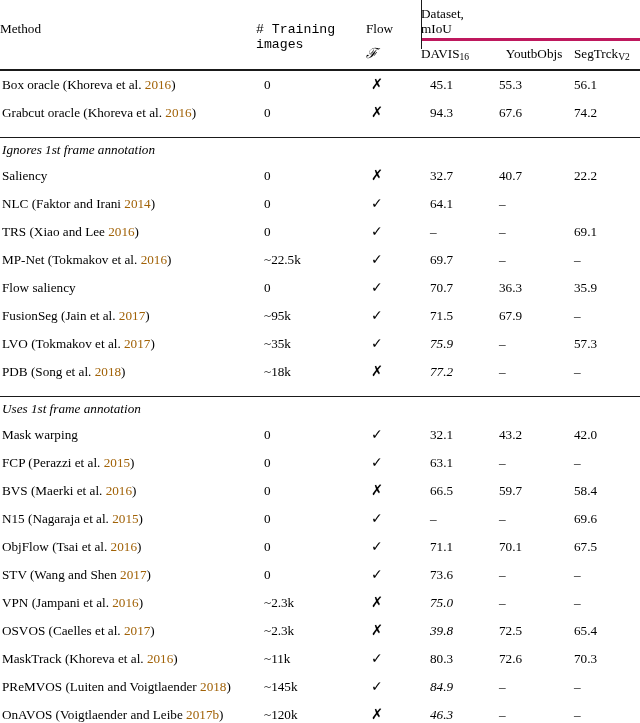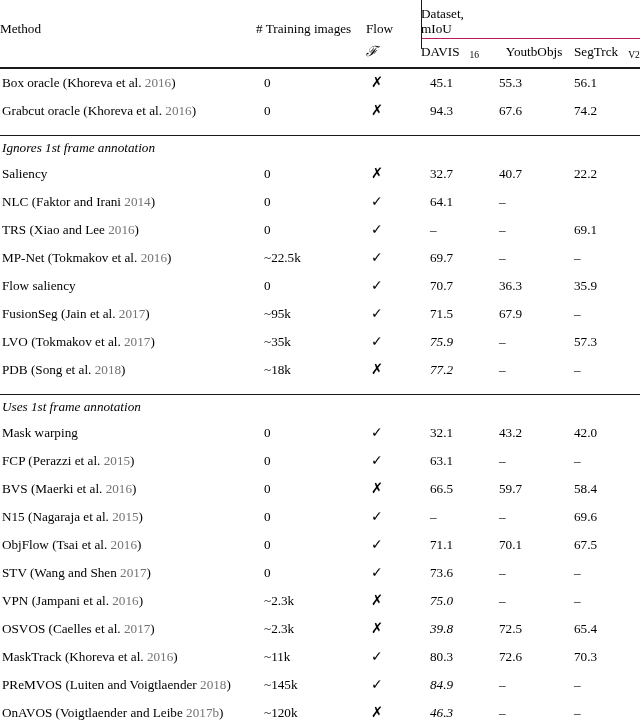--- a/index.html
+++ b/index.html
@@ -42,30 +42,30 @@
     vertical-align: baseline;
     font-weight: normal;
     text-align: left;
   }
 
   
   .hdr-row1 td { height: 26px; padding-top: 7px; }
   .hdr-row2 td { height: 26px; padding-top: 2px; }
 
   .h-method { padding-left: 2px; margin-left: 45px; }
-  .h-train  { padding-left: 8px; }
+  .h-train  { padding-left: 8px; font-family: Liberation Mono, monospace; }
   .h-flow   { padding-left: 4px; }
 
   .group-cell {
     position: relative;
     padding-left: 9px;
   }
   .group-label {
     display: inline-block;
-    border-bottom: 1px solid #be185d;
+    border-bottom: 3px solid #be185d;
     padding-bottom: 2px;
     padding-right: 170px;
     line-height: 1.1;
   }
 
   .vbar {
     position: absolute;
     left: 0px;
     top: -7px;
     width: 1px;
@@ -77,21 +77,21 @@
   .h-sub.pad2 { padding-left: 6px; text-align: center; }
   .h-sub.pad3 { padding-left: 5px; }
 
   .mathcal-f {
     font-family: "Liberation Serif", "DejaVu Serif", serif;
     font-style: italic;
     font-size: 14px;
     letter-spacing: 0.3px;
   }
 
-  sub.small { font-size: 0.72em; vertical-align: -0.25em; margin-left: 10px; }
+  sub.small { font-size: 0.72em; vertical-align: -0.25em; }
 
   
   tr.rule-thick td {
     border-bottom: 2px solid #1a1a1a;
     height: 0;
     line-height: 0;
     font-size: 0;
     padding: 0;
   }
   tr.rule-thin td {
@@ -112,21 +112,21 @@
   tr.drow td.cell-num    { padding-left: 9px; }
   tr.drow td.cell-num.n2 { padding-left: 6px; font-family: Liberation Serif, serif; }
   tr.drow td.cell-num.n3 { padding-left: 5px; }
 
   tr.section-row td {
     height: 26px;
     font-style: italic;
     padding-left: 2px;
   }
 
-  .cite { color: #737373; }
+  .cite { color: #a16207; }
 
   .it { font-style: italic; }
 
   .mark {
     font-family: "DejaVu Sans", sans-serif;
     font-size: 14px;
     font-weight: bold;
     line-height: 1;
   }
   .mark.cross { font-size: 14.5px; }

